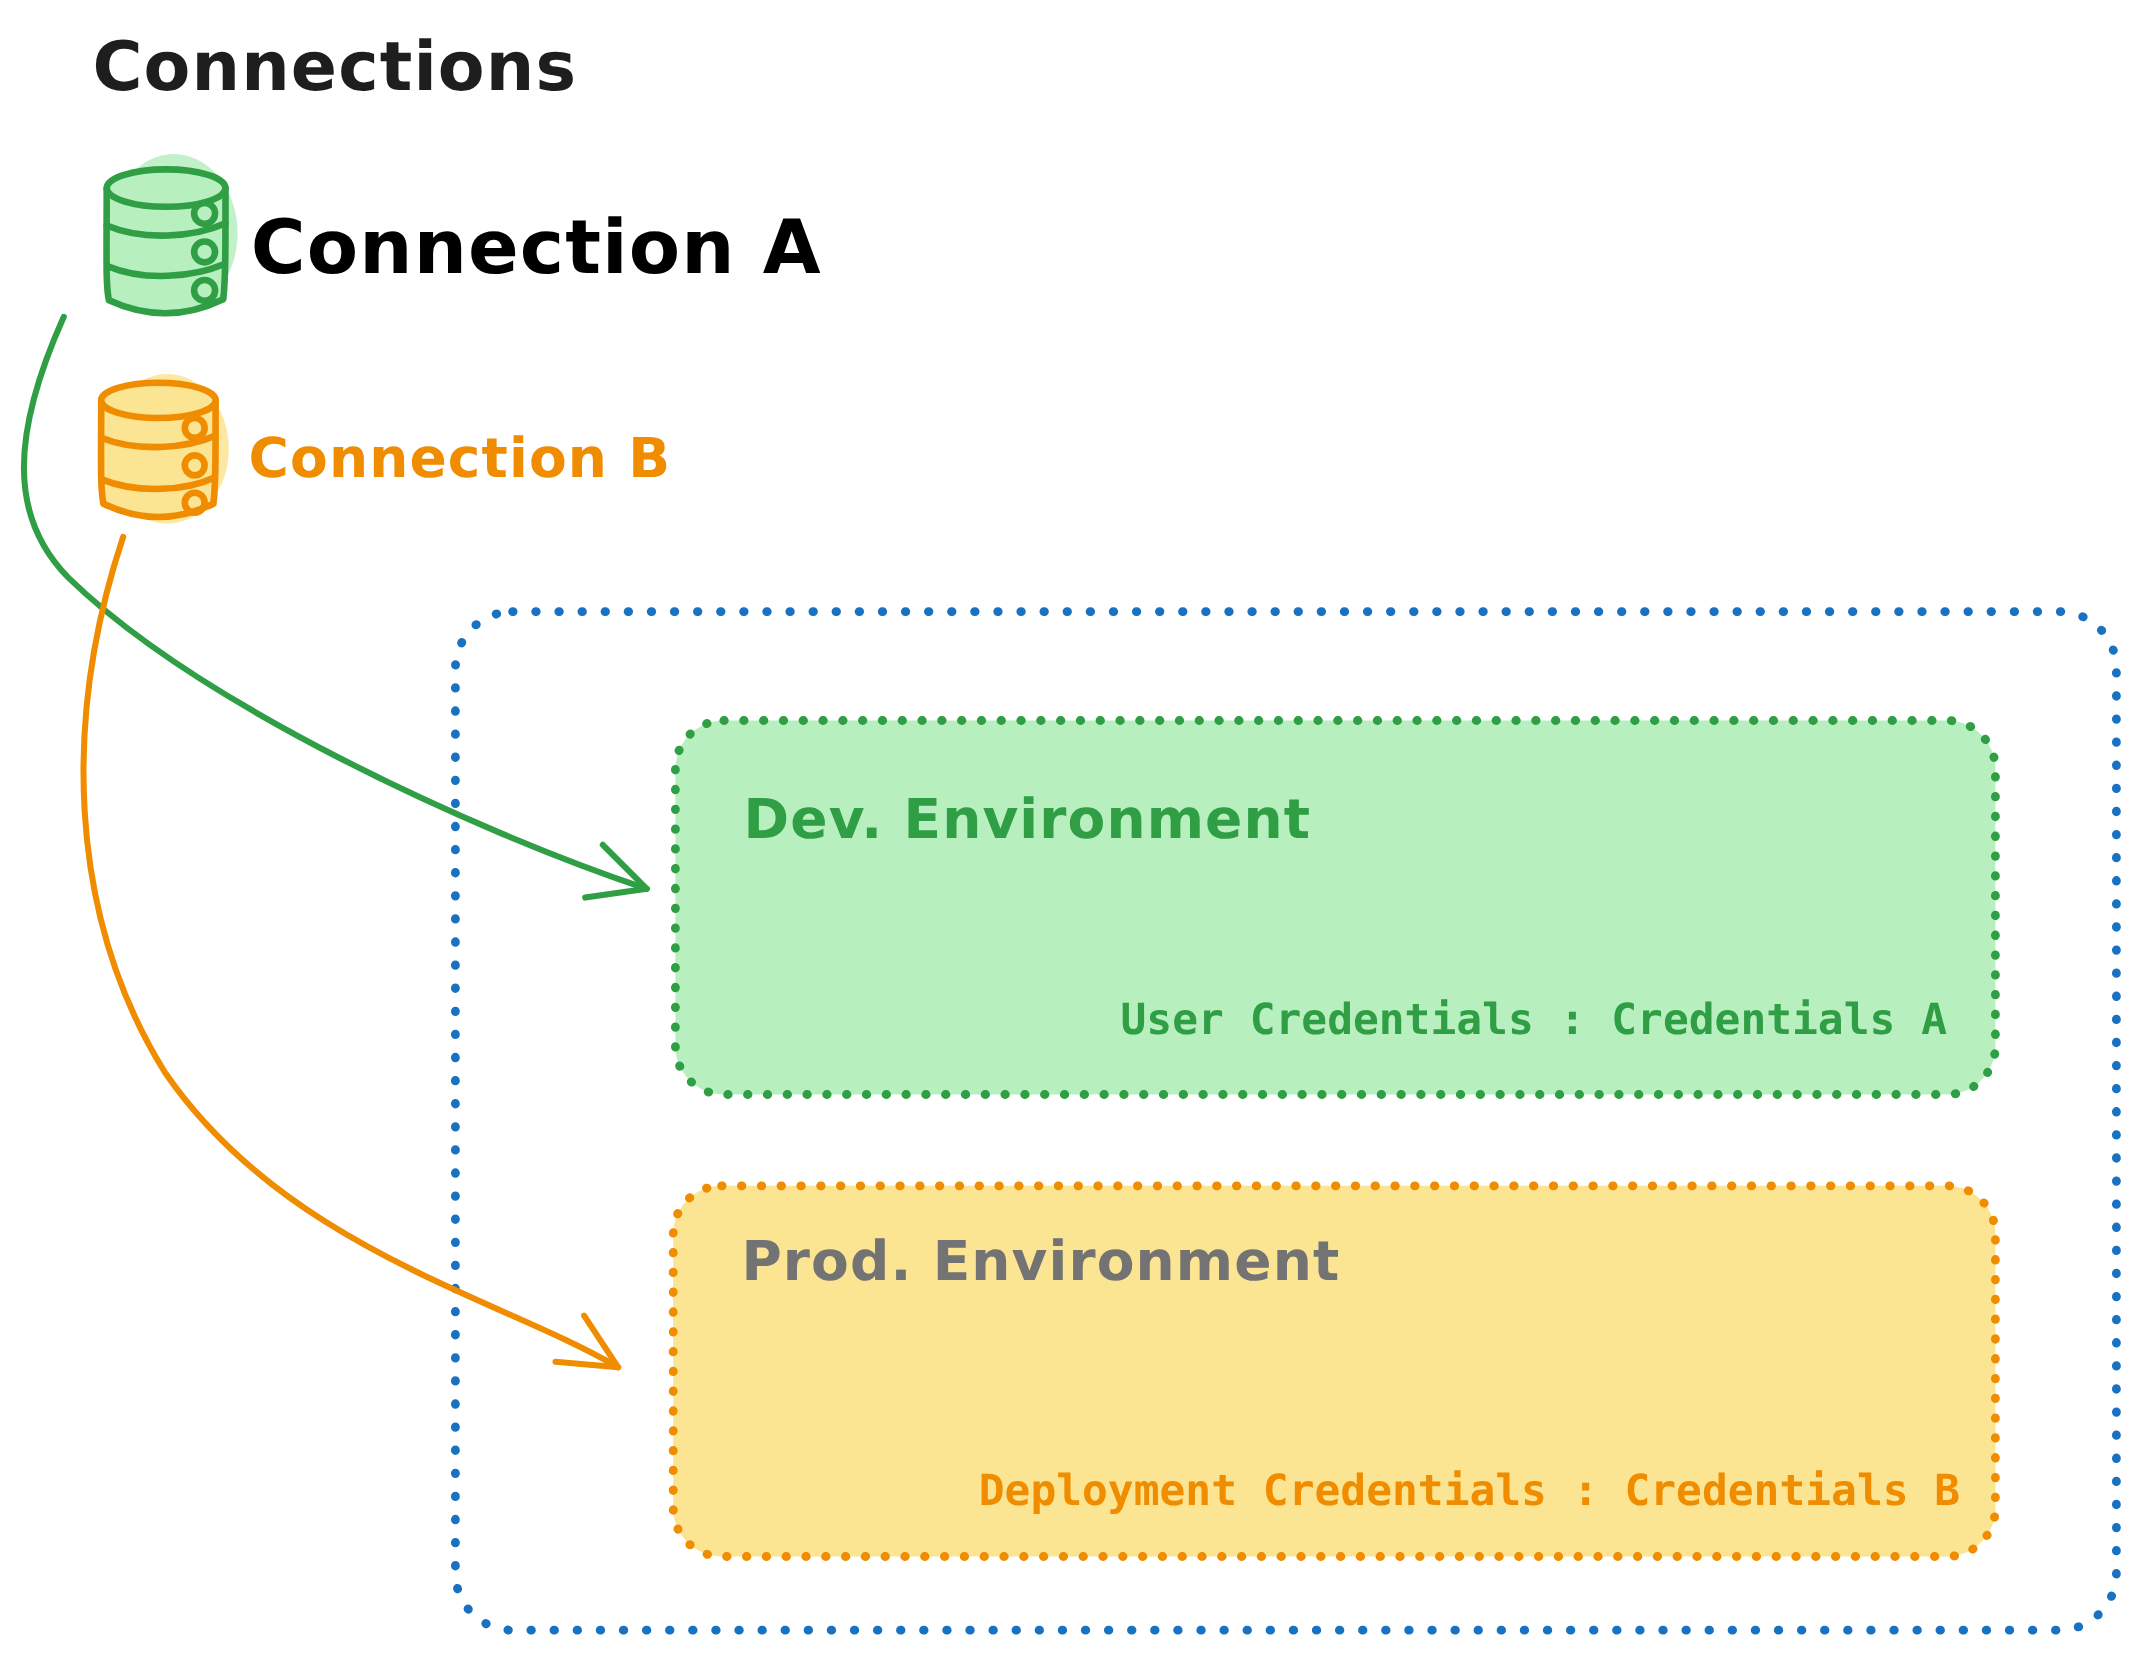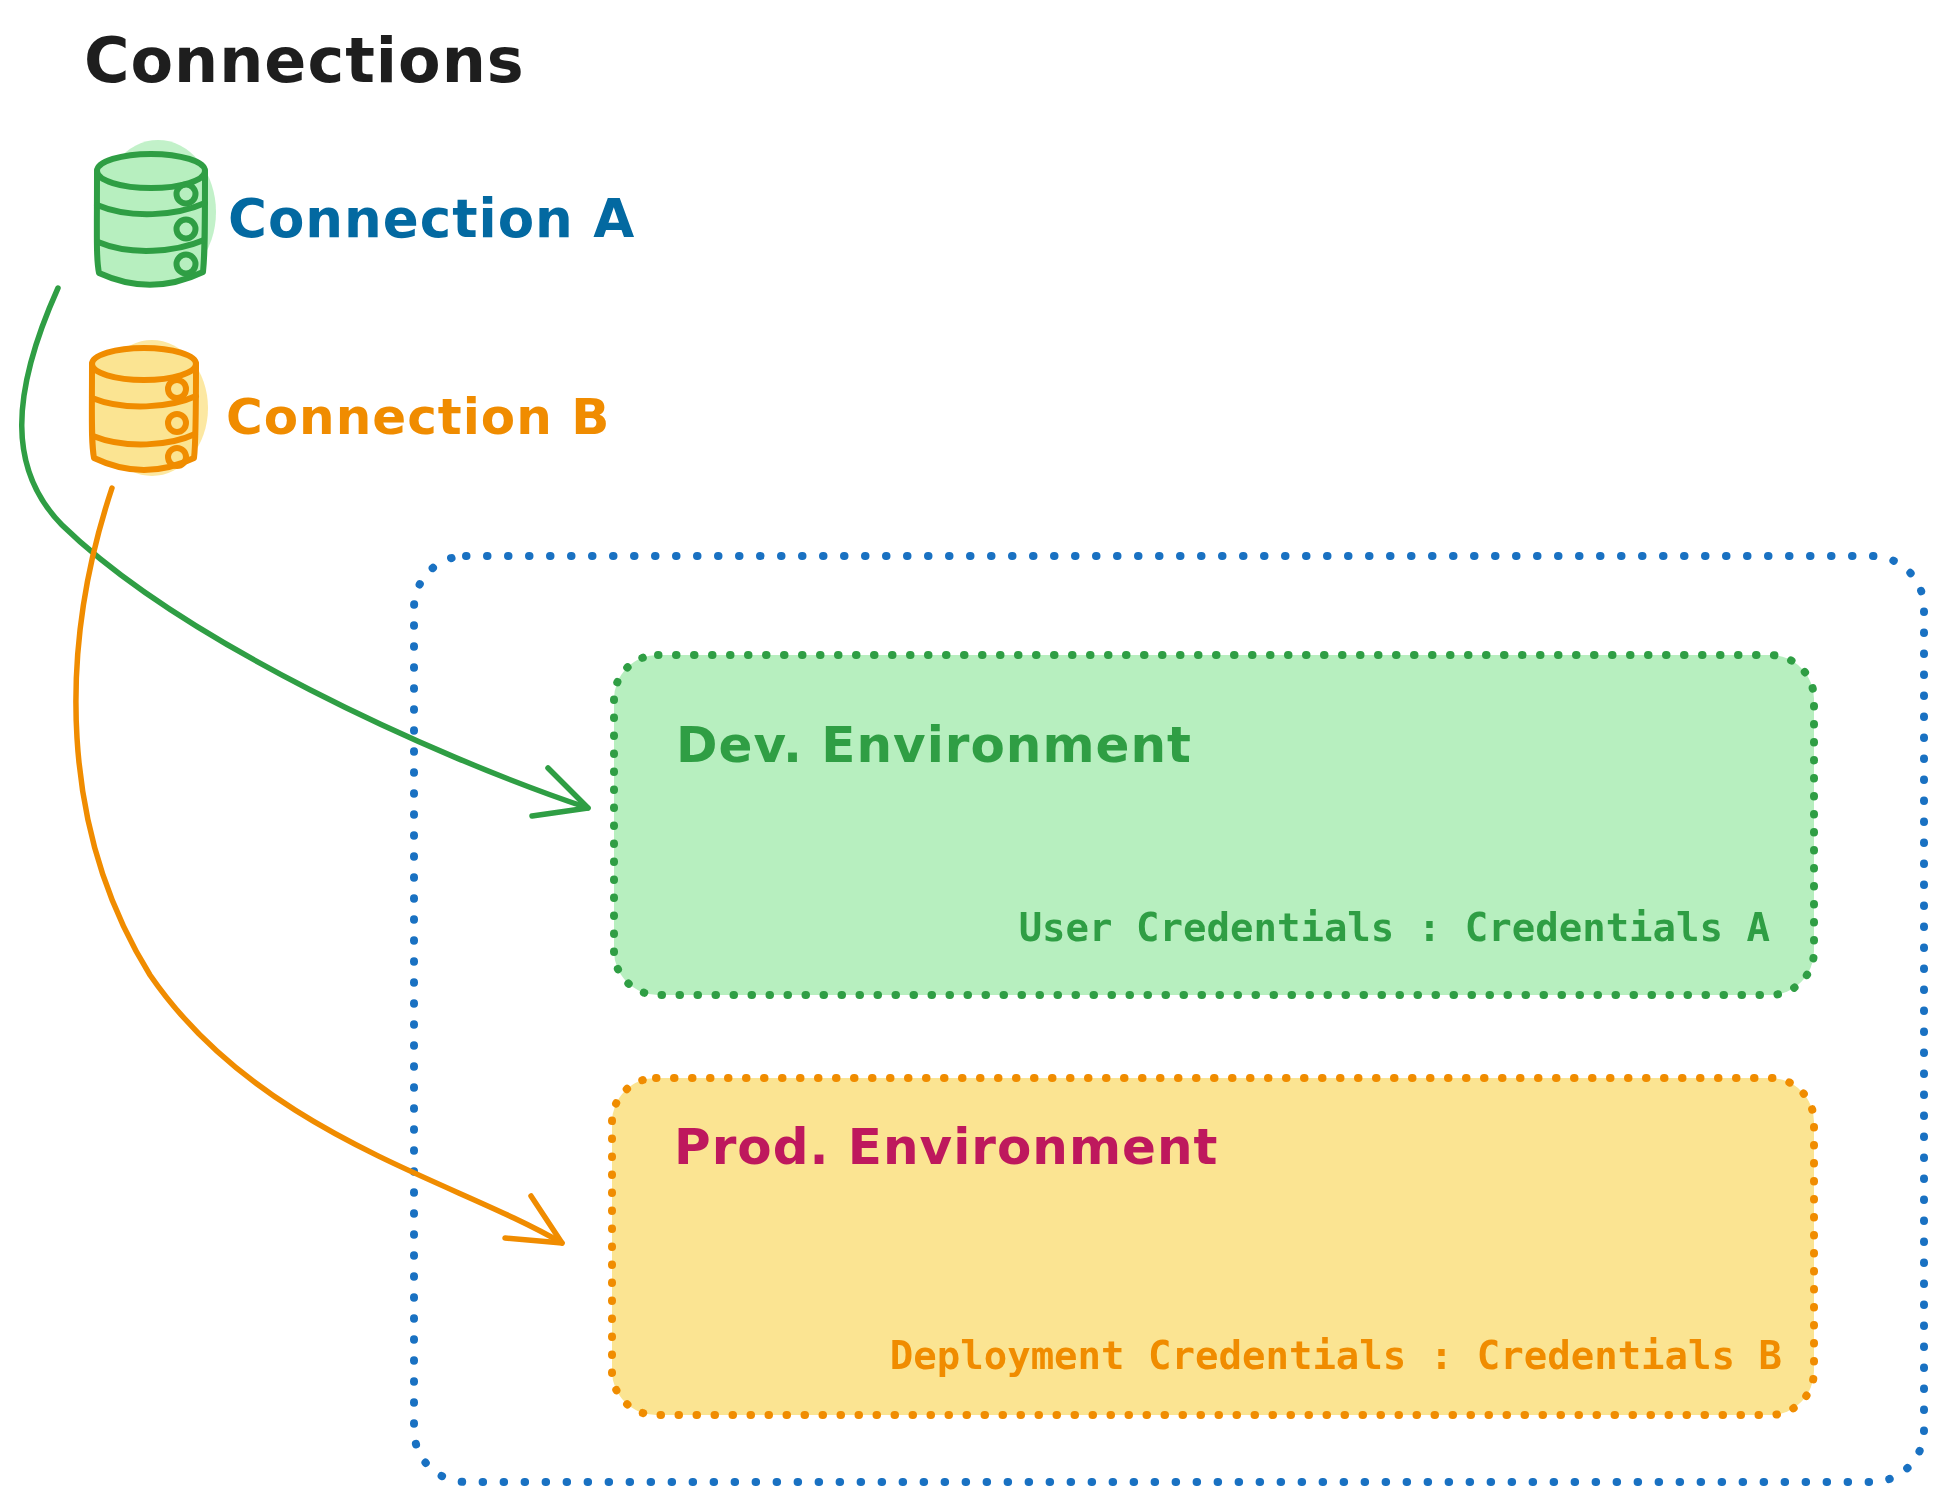--- a/index.html
+++ b/index.html
@@ -13,25 +13,25 @@
   }
   .stage svg{position:absolute;left:0;top:0;}
   .label{
     position:absolute;
     white-space:nowrap;
     line-height:1;
     letter-spacing:1px;
     font-weight:700;
   }
   .t-connections{left:84px;top:30px;font-size:62px;color:#1e1e1e;}
-  .t-conn-a{left:228px;top:192px;font-size:53px;color:#0369a1;}
+  .t-conn-a{left:228px;top:192px;font-size:68px;color:#000000;}
   .t-conn-b{left:226px;top:392px;font-size:50px;color:#f08c00;}
   .t-project{left:1542px;top:430px;font-size:64px;color:#1971c2;}
   .t-dev{left:676px;top:720px;font-size:50px;color:#2f9e44;}
-  .t-prod{left:674px;top:1122px;font-size:50px;color:#be185d;}
+  .t-prod{left:674px;top:1122px;font-size:50px;color:#737373;}
   .t-cred{
     font-family:"DejaVu Sans Mono", monospace;
     font-weight:700;letter-spacing:0;
     font-size:39px;
   }
   .t-cred-a{right:178px;top:908px;color:#2f9e44;}
   .t-cred-b{right:166px;top:1336px;color:#f08c00;}
 
   
   .fill-green{fill:#b7efbf;}

